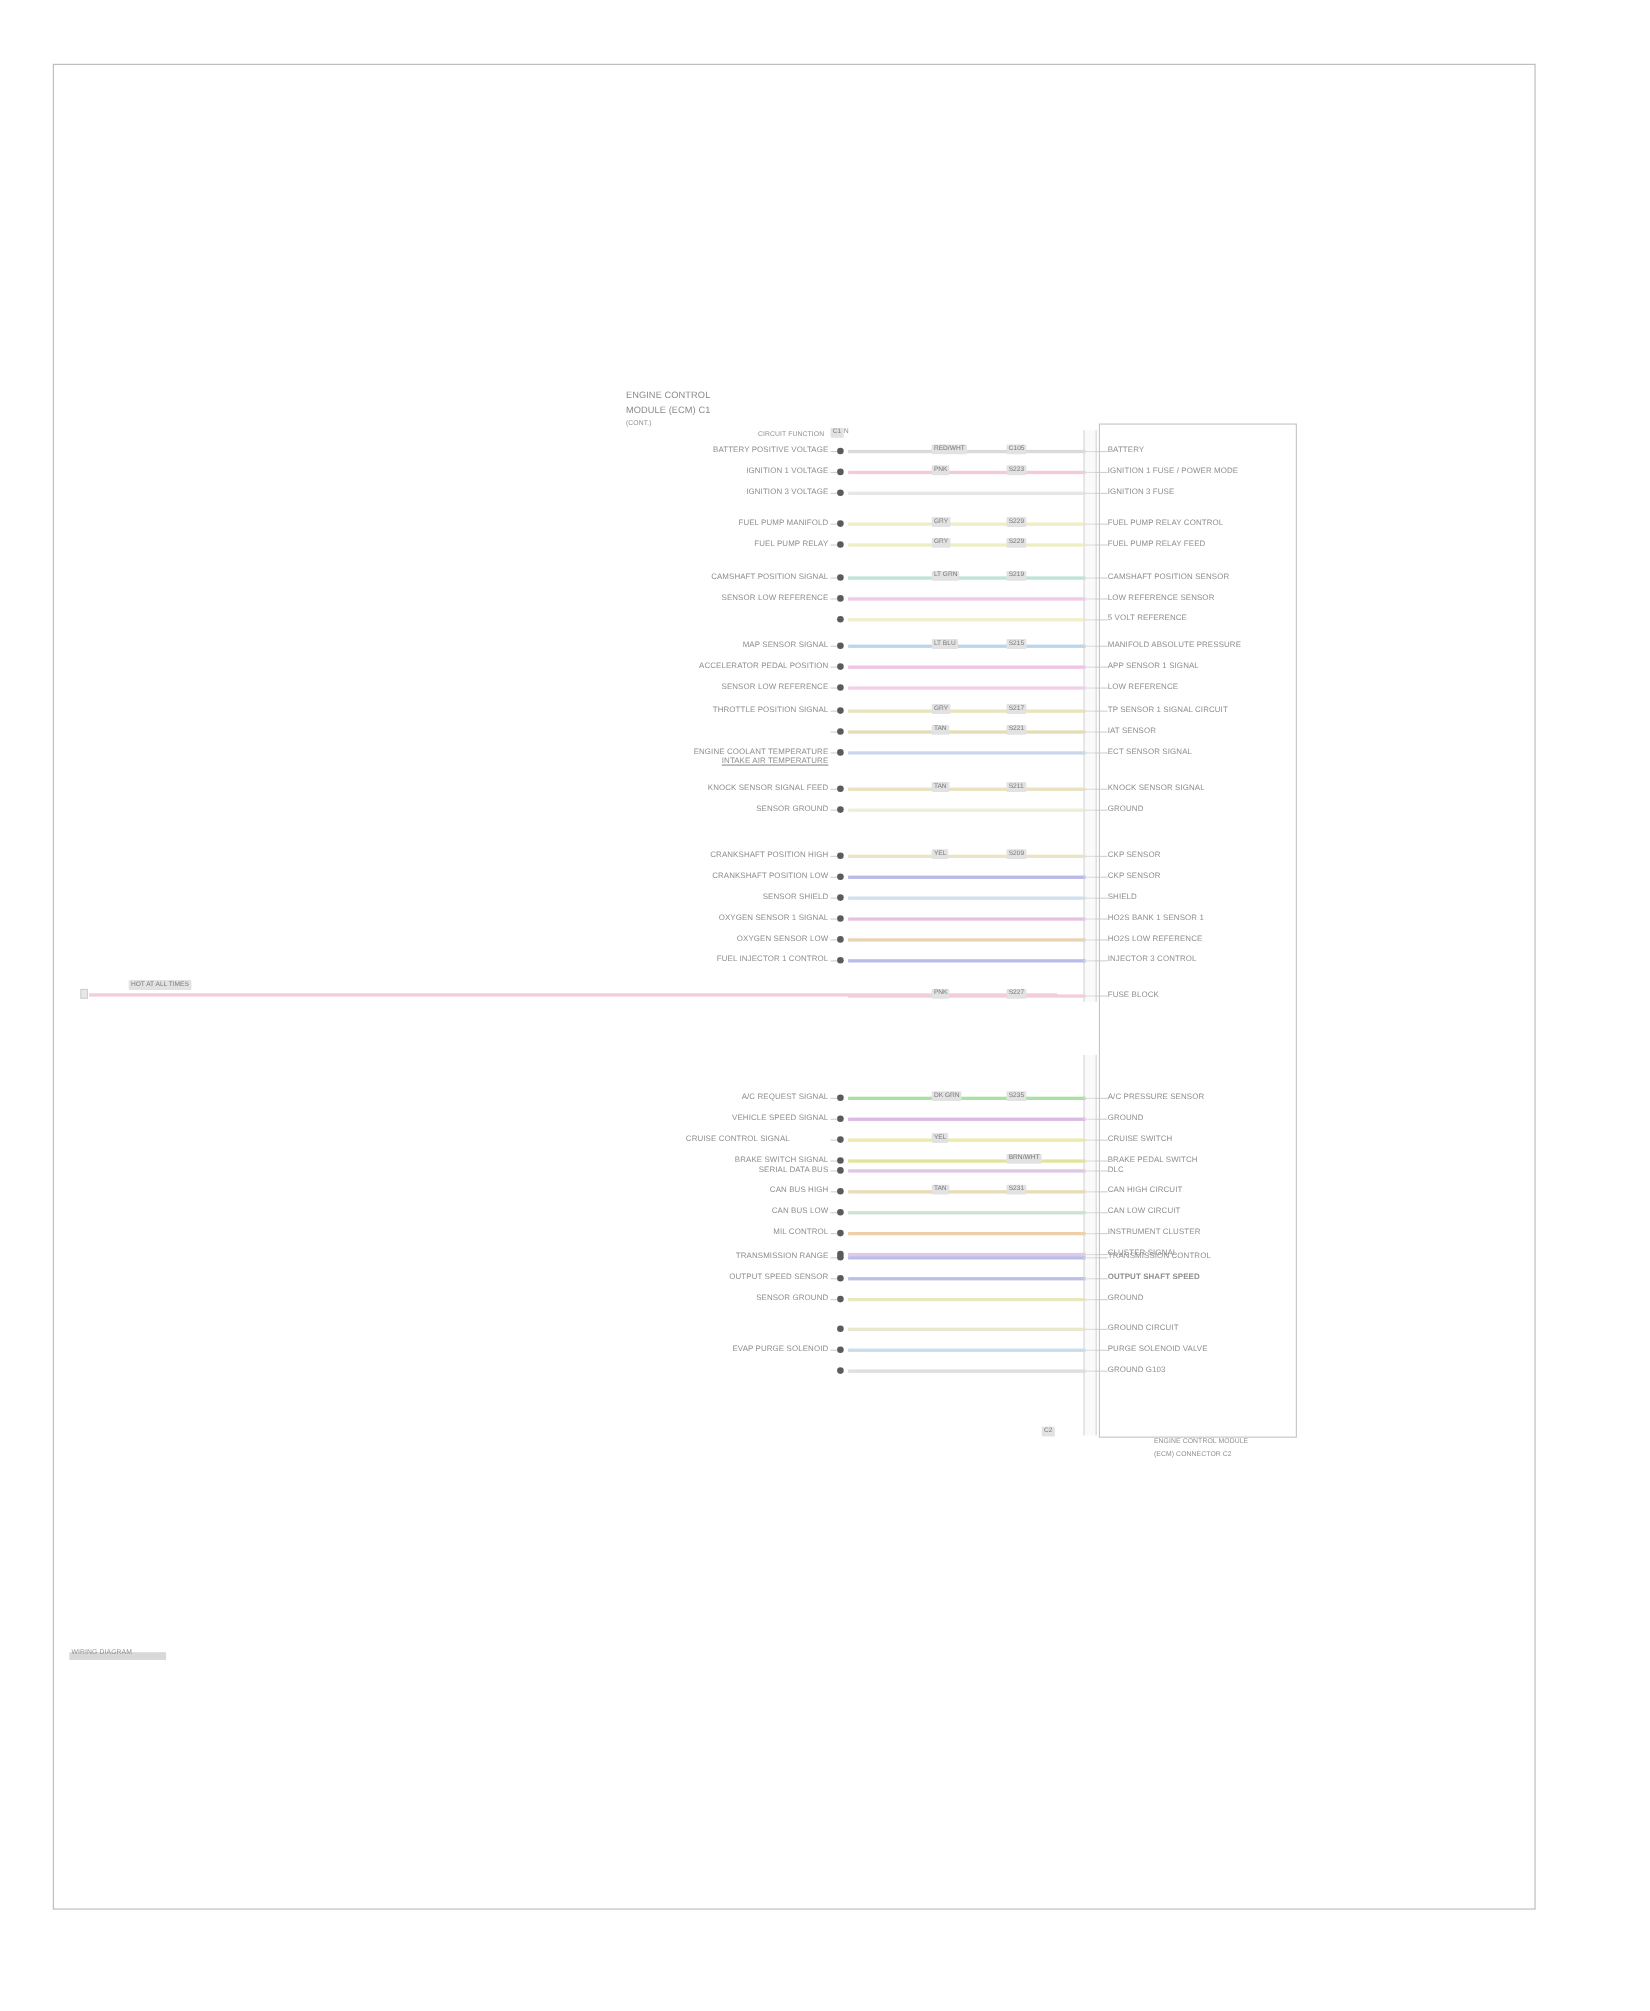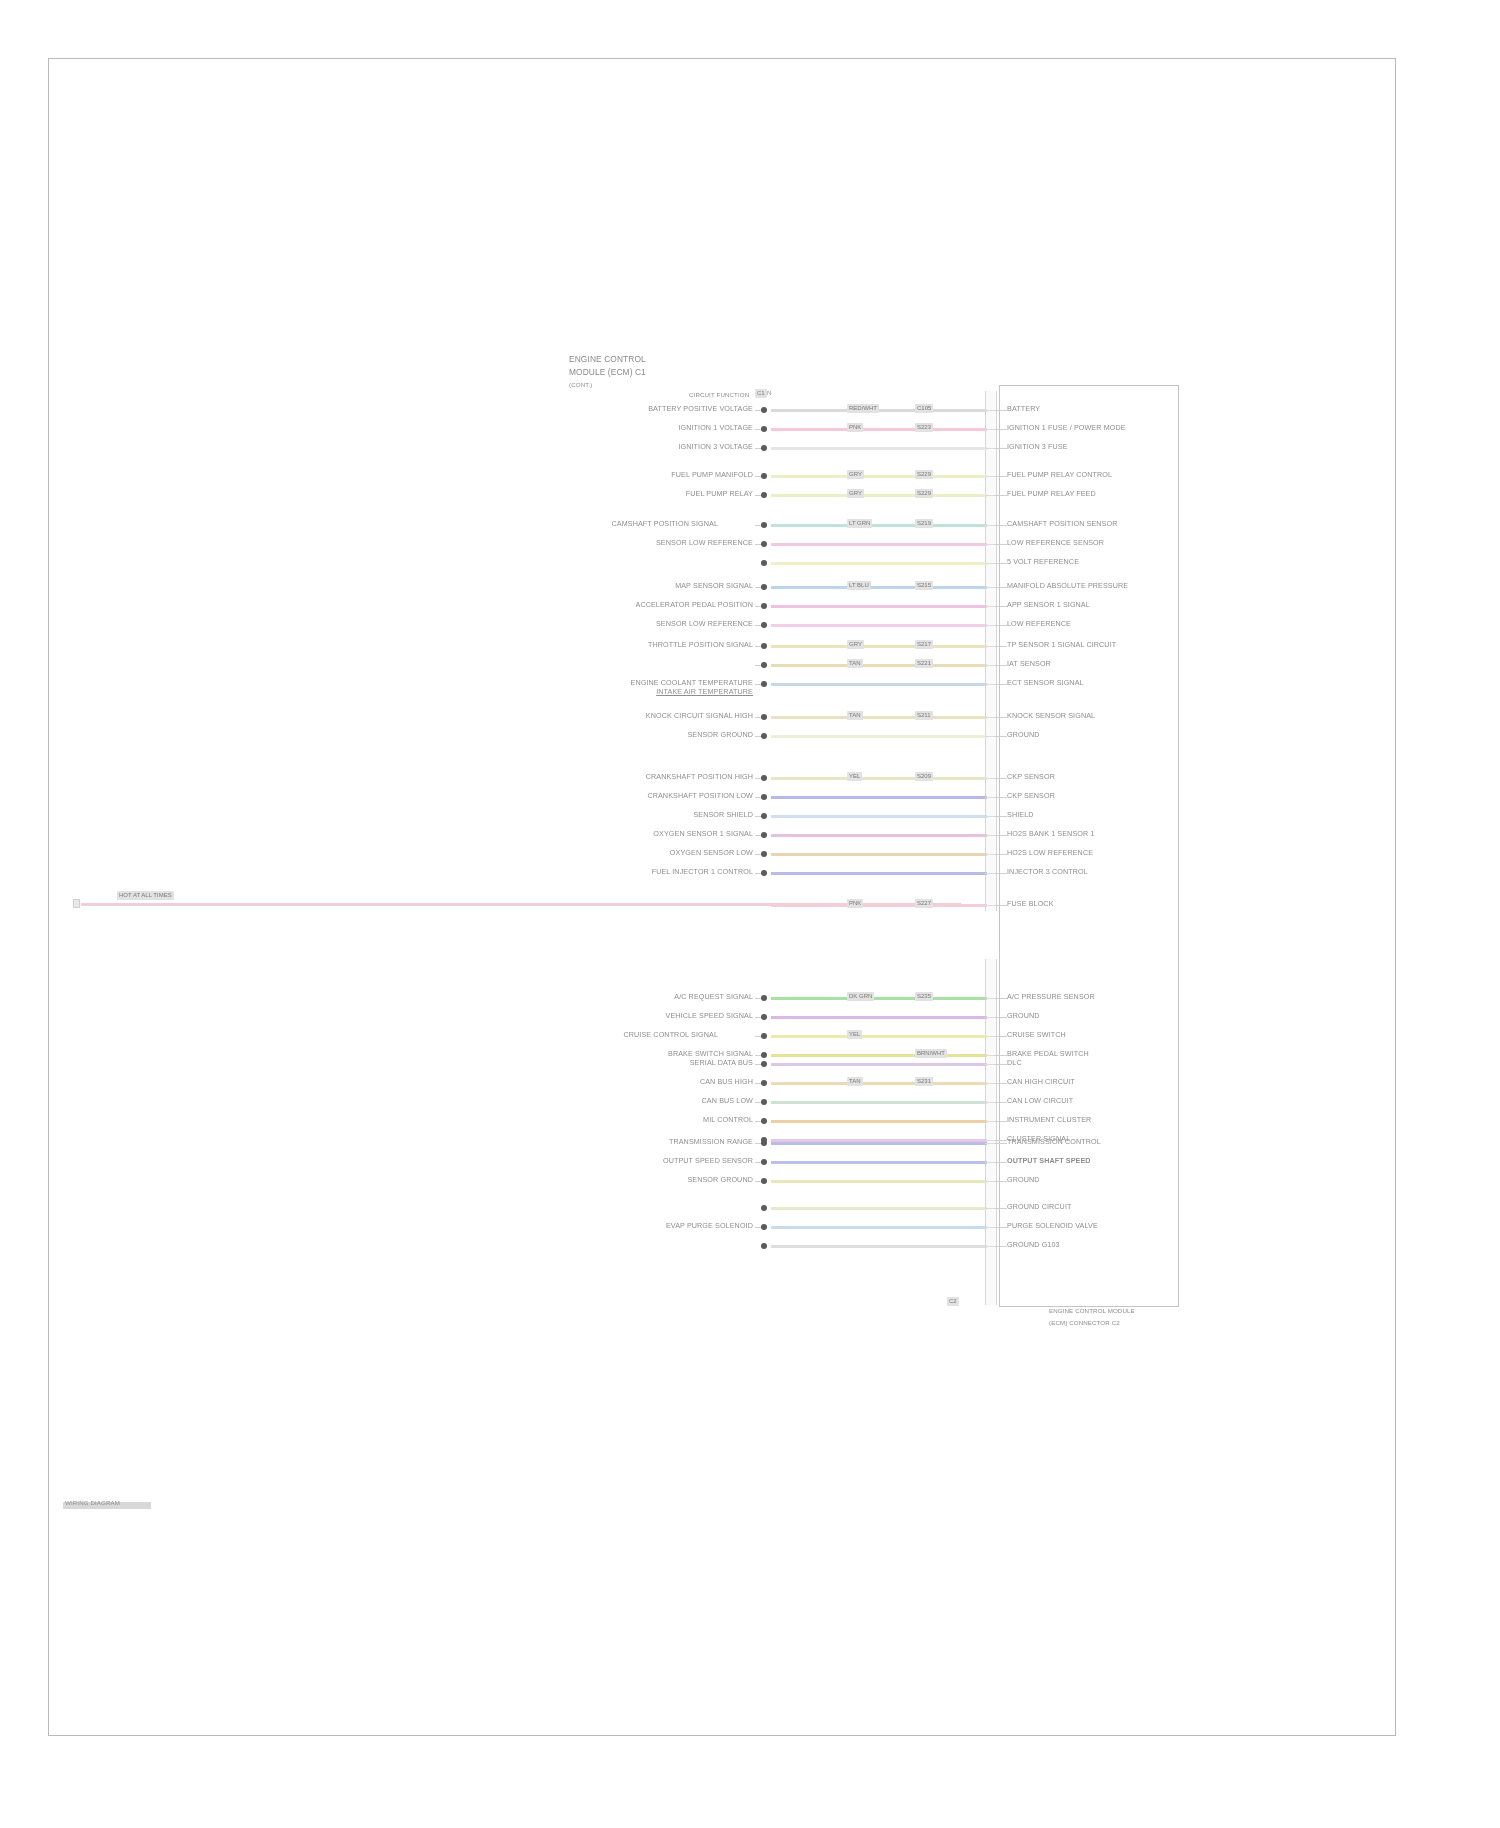--- a/index.html
+++ b/index.html
@@ -122,21 +122,21 @@
         <div class="pin" style="left: 712px; top: 433px;"></div>
         <div class="lbl r" style="left: 704px; top: 431px;">FUEL PUMP RELAY</div>
         <div class="stub" style="left: 706px; top: 436px; width: 6px;"></div>
         <div class="cbox" style="left: 798px; top: 430px;">GRY</div>
         <div class="cbox" style="left: 866px; top: 430px;">S229</div>
         <div class="lbl" style="left: 958px; top: 431px;">FUEL PUMP RELAY FEED</div>
         <div class="stub" style="left: 946px; top: 436px; width: 12px;"></div>
         <div class="railtick" style="left: 936px; top: 436px;"></div>
         <div class="wire" style="left: 722px; top: 465px; width: 216px; background: rgb(191, 227, 216);"></div>
         <div class="pin" style="left: 712px; top: 463px;"></div>
-        <div class="lbl r" style="left: 669px; top: 461px;">CAMSHAFT POSITION SIGNAL</div>
+        <div class="lbl r" style="left: 704px; top: 461px;">CAMSHAFT POSITION SIGNAL</div>
         <div class="stub" style="left: 706px; top: 466px; width: 6px;"></div>
         <div class="cbox" style="left: 798px; top: 460px;">LT GRN</div>
         <div class="cbox" style="left: 866px; top: 460px;">S219</div>
         <div class="lbl" style="left: 958px; top: 461px;">CAMSHAFT POSITION SENSOR</div>
         <div class="stub" style="left: 946px; top: 466px; width: 12px;"></div>
         <div class="railtick" style="left: 936px; top: 466px;"></div>
         <div class="wire" style="left: 722px; top: 484px; width: 216px; background: rgb(240, 201, 230);"></div>
         <div class="pin" style="left: 712px; top: 482px;"></div>
         <div class="lbl r" style="left: 704px; top: 480px;">SENSOR LOW REFERENCE</div>
         <div class="stub" style="left: 706px; top: 485px; width: 6px;"></div>
@@ -191,21 +191,21 @@
         <div class="railtick" style="left: 936px; top: 606px;"></div>
         <div class="wire" style="left: 722px; top: 624px; width: 216px; background: rgb(200, 216, 234);"></div>
         <div class="pin" style="left: 712px; top: 622px;"></div>
         <div class="lbl r" style="left: 704px; top: 620px;">ENGINE COOLANT TEMPERATURE</div>
         <div class="stub" style="left: 706px; top: 625px; width: 6px;"></div>
         <div class="lbl" style="left: 958px; top: 620px;">ECT SENSOR SIGNAL</div>
         <div class="stub" style="left: 946px; top: 625px; width: 12px;"></div>
         <div class="railtick" style="left: 936px; top: 625px;"></div>
         <div class="wire" style="left: 722px; top: 657px; width: 216px; background: rgb(233, 226, 193);"></div>
         <div class="pin" style="left: 712px; top: 655px;"></div>
-        <div class="lbl r" style="left: 704px; top: 653px;">KNOCK CIRCUIT SIGNAL HIGH</div>
+        <div class="lbl r" style="left: 704px; top: 653px;">KNOCK SENSOR SIGNAL FEED</div>
         <div class="stub" style="left: 706px; top: 658px; width: 6px;"></div>
         <div class="cbox" style="left: 798px; top: 652px;">TAN</div>
         <div class="cbox" style="left: 866px; top: 652px;">S211</div>
         <div class="lbl" style="left: 958px; top: 653px;">KNOCK SENSOR SIGNAL</div>
         <div class="stub" style="left: 946px; top: 658px; width: 12px;"></div>
         <div class="railtick" style="left: 936px; top: 658px;"></div>
         <div class="wire" style="left: 722px; top: 676px; width: 216px; background: rgb(237, 237, 216);"></div>
         <div class="pin" style="left: 712px; top: 674px;"></div>
         <div class="lbl r" style="left: 704px; top: 672px;">SENSOR GROUND</div>
         <div class="stub" style="left: 706px; top: 677px; width: 6px;"></div>

